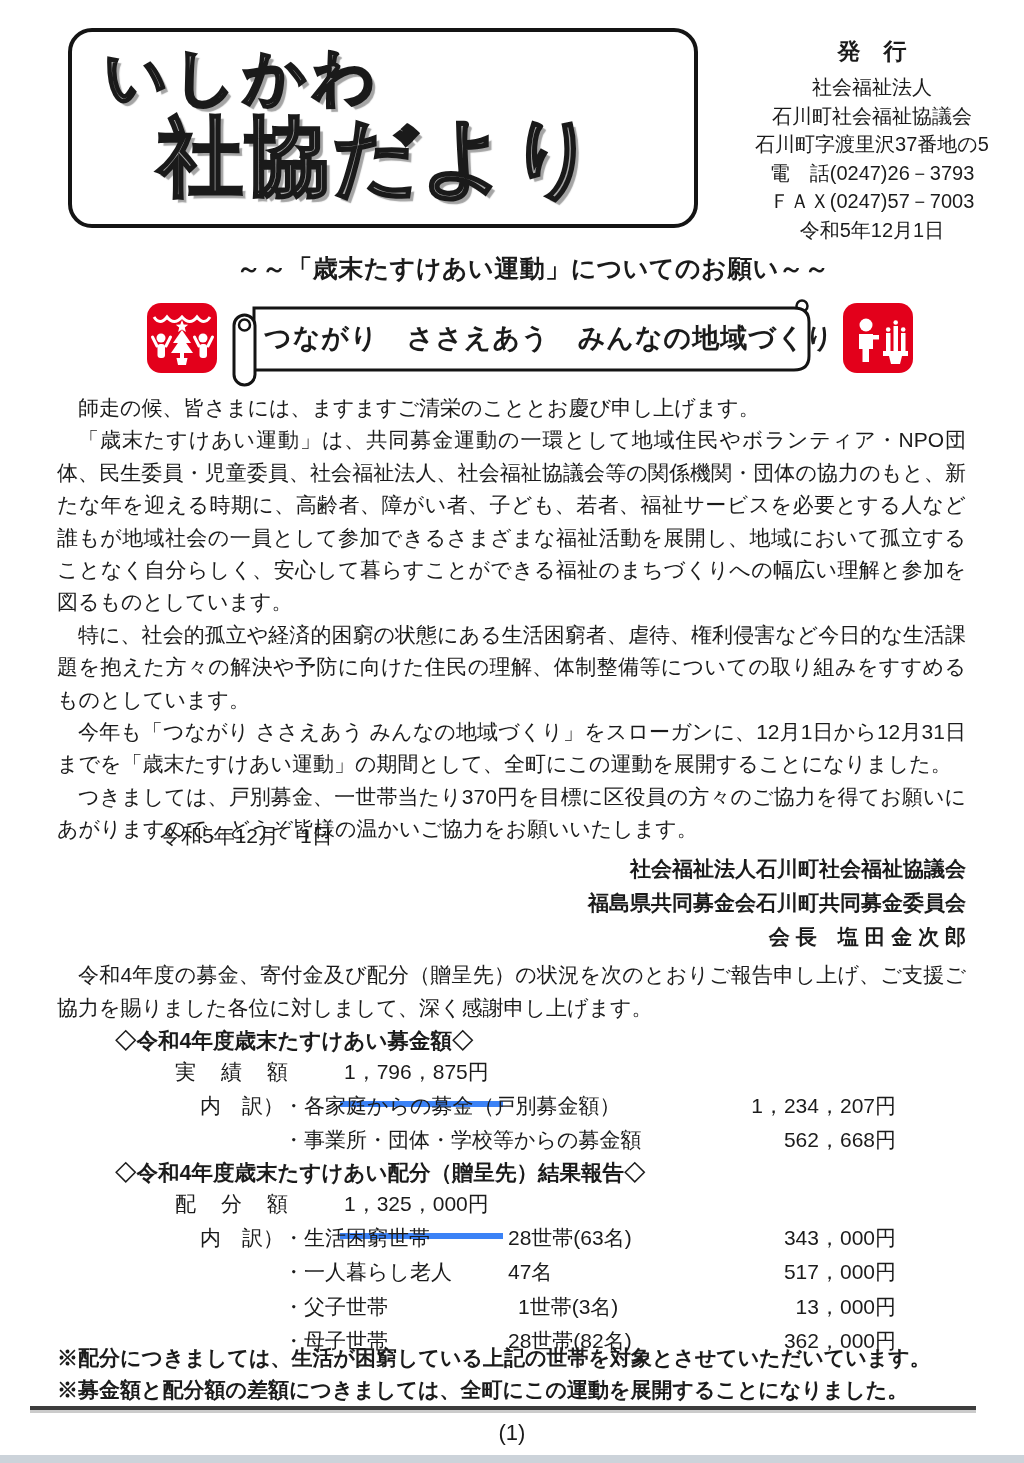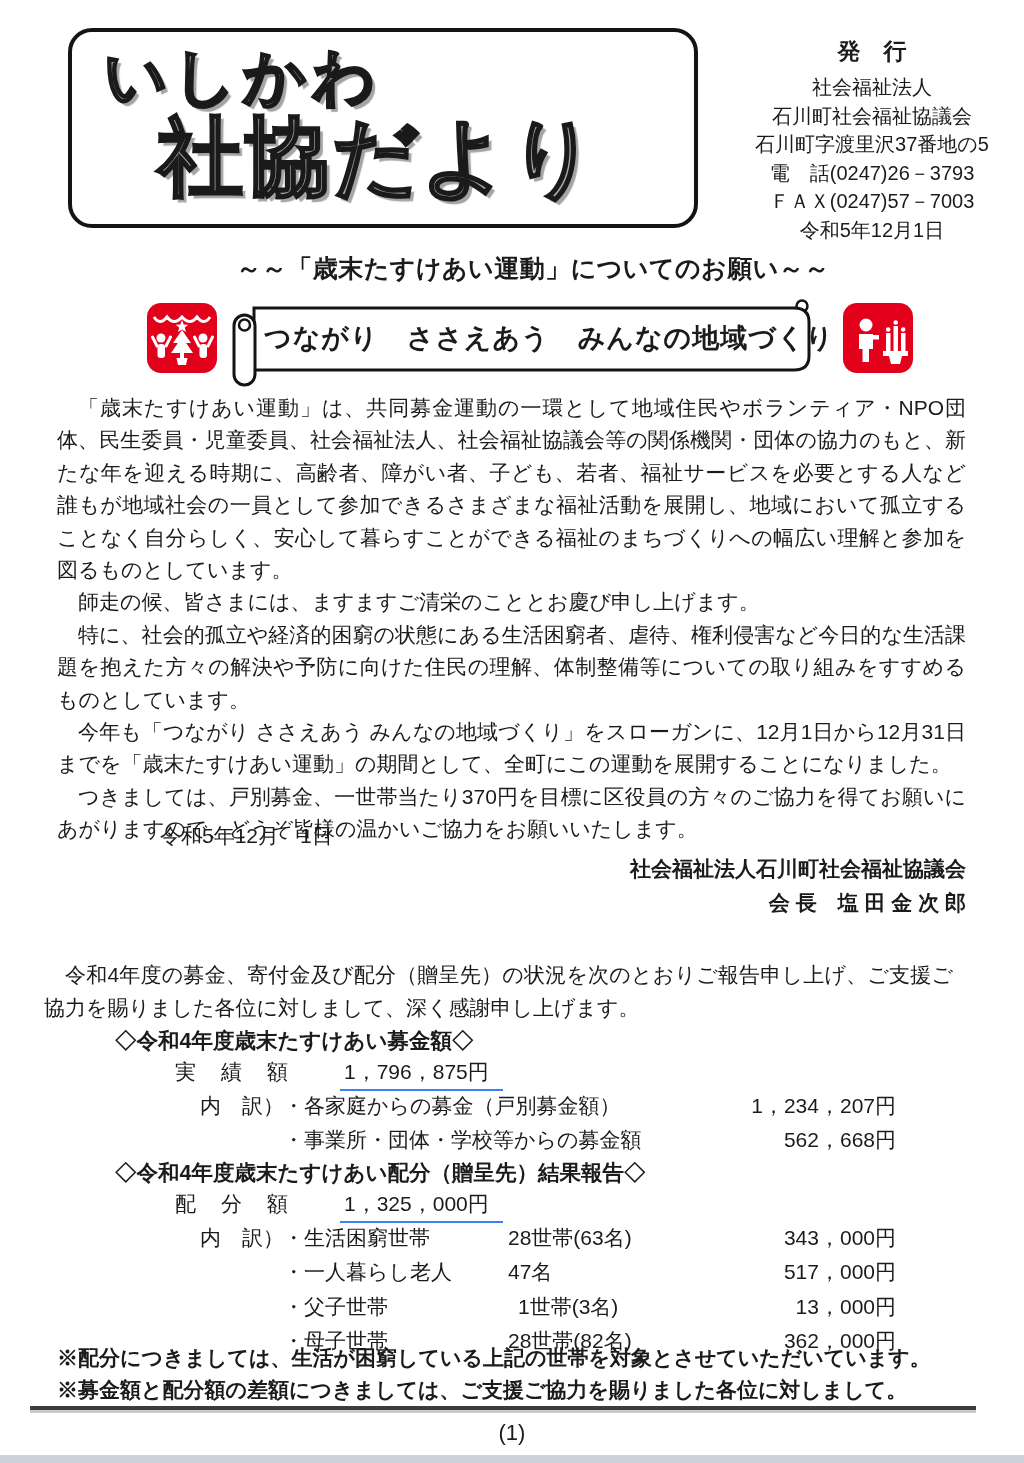--- a/index.html
+++ b/index.html
@@ -40,28 +40,28 @@
     font-size:27px;font-weight:bold;letter-spacing:1px;white-space:nowrap;}
   
   .body-text{position:absolute;left:57px;top:392px;width:909px;
     font-size:21px;line-height:32.4px;text-align:justify;}
   .body-text p{margin:0;text-indent:1em;}
   
   .date-line{position:absolute;left:160px;top:822px;font-size:21px;}
   .signature{position:absolute;right:58px;top:852px;text-align:right;
     font-size:21px;font-weight:bold;line-height:34px;white-space:nowrap;}
   
-  .report-intro{position:absolute;left:44px;top:958px;width:909px;
+  .report-intro{position:absolute;left:57px;top:958px;width:909px;
     font-size:21px;line-height:33px;text-align:justify;text-indent:1em;margin:0;}
   .section-heading{position:absolute;left:115px;font-size:21.5px;font-weight:bold;white-space:nowrap;}
   .num-row{position:absolute;left:0;width:896px;box-sizing:border-box;
     font-size:21px;white-space:nowrap;}
   .total-label{position:absolute;left:175px;letter-spacing:2px;}
-  .total-amount{position:absolute;left:340px;border-bottom:2px solid #3b82f6;
-    padding:0 14px 3px 4px;text-align:center;}
+  .total-amount{position:absolute;left:340px;border-bottom:6px solid #3b82f6;
+    padding:0 14px 15px 4px;text-align:center;}
   .flex-row{display:flex;padding-left:283px;}
   .uchiwake{position:absolute;left:200px;}
   .fund-item{width:430px;}
   .dist-item{width:225px;}
   .dist-count{width:205px;}
   .row-amount{flex:1;text-align:right;}
   
   .note-line{position:absolute;left:57px;font-size:21px;font-weight:bold;white-space:nowrap;font-family:Liberation Serif, serif;}
   .footer-rule{position:absolute;left:30px;top:1406px;width:946px;height:4px;
     background:#3d3d3d;box-shadow:0 3px 0 rgba(140,140,140,.45);}
@@ -131,30 +131,31 @@
       <rect x="59" y="31" width="4.5" height="18" fill="#ffffff"></rect>
       <circle cx="46.2" cy="27.5" r="2.3" fill="#ffffff"></circle>
       <circle cx="53.7" cy="20.5" r="2.3" fill="#ffffff"></circle>
       <circle cx="61.2" cy="27.5" r="2.3" fill="#ffffff"></circle>
       <rect x="41" y="49" width="25" height="5" fill="#ffffff"></rect>
       <polygon points="47,54 60,54 58,62 49,62" fill="#ffffff"></polygon>
     </svg>
   </div>
 
   <div class="body-text">
+    <p>師走の候、皆さまには、ますますご清栄のこととお慶び申し上げます。</p>
     <p>「歳末たすけあい運動」は、共同募金運動の一環として地域住民やボランティア・NPO団体、民生委員・児童委員、社会福祉法人、社会福祉協議会等の関係機関・団体の協力のもと、新たな年を迎える時期に、高齢者、障がい者、子ども、若者、福祉サービスを必要とする人など誰もが地域社会の一員として参加できるさまざまな福祉活動を展開し、地域において孤立することなく自分らしく、安心して暮らすことができる福祉のまちづくりへの幅広い理解と参加を図るものとしています。</p>
-    <p>師走の候、皆さまには、ますますご清栄のこととお慶び申し上げます。</p>
     <p>特に、社会的孤立や経済的困窮の状態にある生活困窮者、虐待、権利侵害など今日的な生活課題を抱えた方々の解決や予防に向けた住民の理解、体制整備等についての取り組みをすすめるものとしています。</p>
     <p>今年も「つながり ささえあう みんなの地域づくり」をスローガンに、12月1日から12月31日までを「歳末たすけあい運動」の期間として、全町にこの運動を展開することになりました。</p>
     <p>つきましては、戸別募金、一世帯当たり370円を目標に区役員の方々のご協力を得てお願いにあがりますので、どうぞ皆様の温かいご協力をお願いいたします。</p>
   </div>
 
   <div class="date-line">令和5年12月　1日</div>
   <div class="signature">
     <div>社会福祉法人石川町社会福祉協議会</div>
+    <div>福島県共同募金会石川町共同募金委員会</div>
     <div>会 長　塩 田 金 次 郎</div>
   </div>
 
   <p class="report-intro">令和4年度の募金、寄付金及び配分（贈呈先）の状況を次のとおりご報告申し上げ、ご支援ご協力を賜りました各位に対しまして、深く感謝申し上げます。</p>
 
   <div class="section-heading" style="top:1026px">◇令和4年度歳末たすけあい募金額◇</div>
   <div class="num-row" style="top:1058px">
     <span class="total-label">実　績　額</span>
     <span class="total-amount">1，796，875円</span>
   </div>
@@ -189,19 +190,19 @@
     <span class="dist-count" style="text-indent:10px">1世帯(3名)</span>
     <span class="row-amount">13，000円</span>
   </div>
   <div class="num-row flex-row" style="top:1327px">
     <span class="dist-item">・母子世帯</span>
     <span class="dist-count">28世帯(82名)</span>
     <span class="row-amount">362，000円</span>
   </div>
 
   <div class="note-line" style="top:1344px">※配分につきましては、生活が困窮している上記の世帯を対象とさせていただいています。</div>
-  <div class="note-line" style="top:1376px">※募金額と配分額の差額につきましては、ご支援ご協力を賜りました各位に対しまして。</div>
+  <div class="note-line" style="top:1376px">※募金額と配分額の差額につきましては、全町にこの運動を展開することになりました。</div>
 
   <div class="footer-rule"></div>
   <div class="page-number">(1)</div>
   <div class="bottom-strip"></div>
 
 </div>
 
 </body></html>

